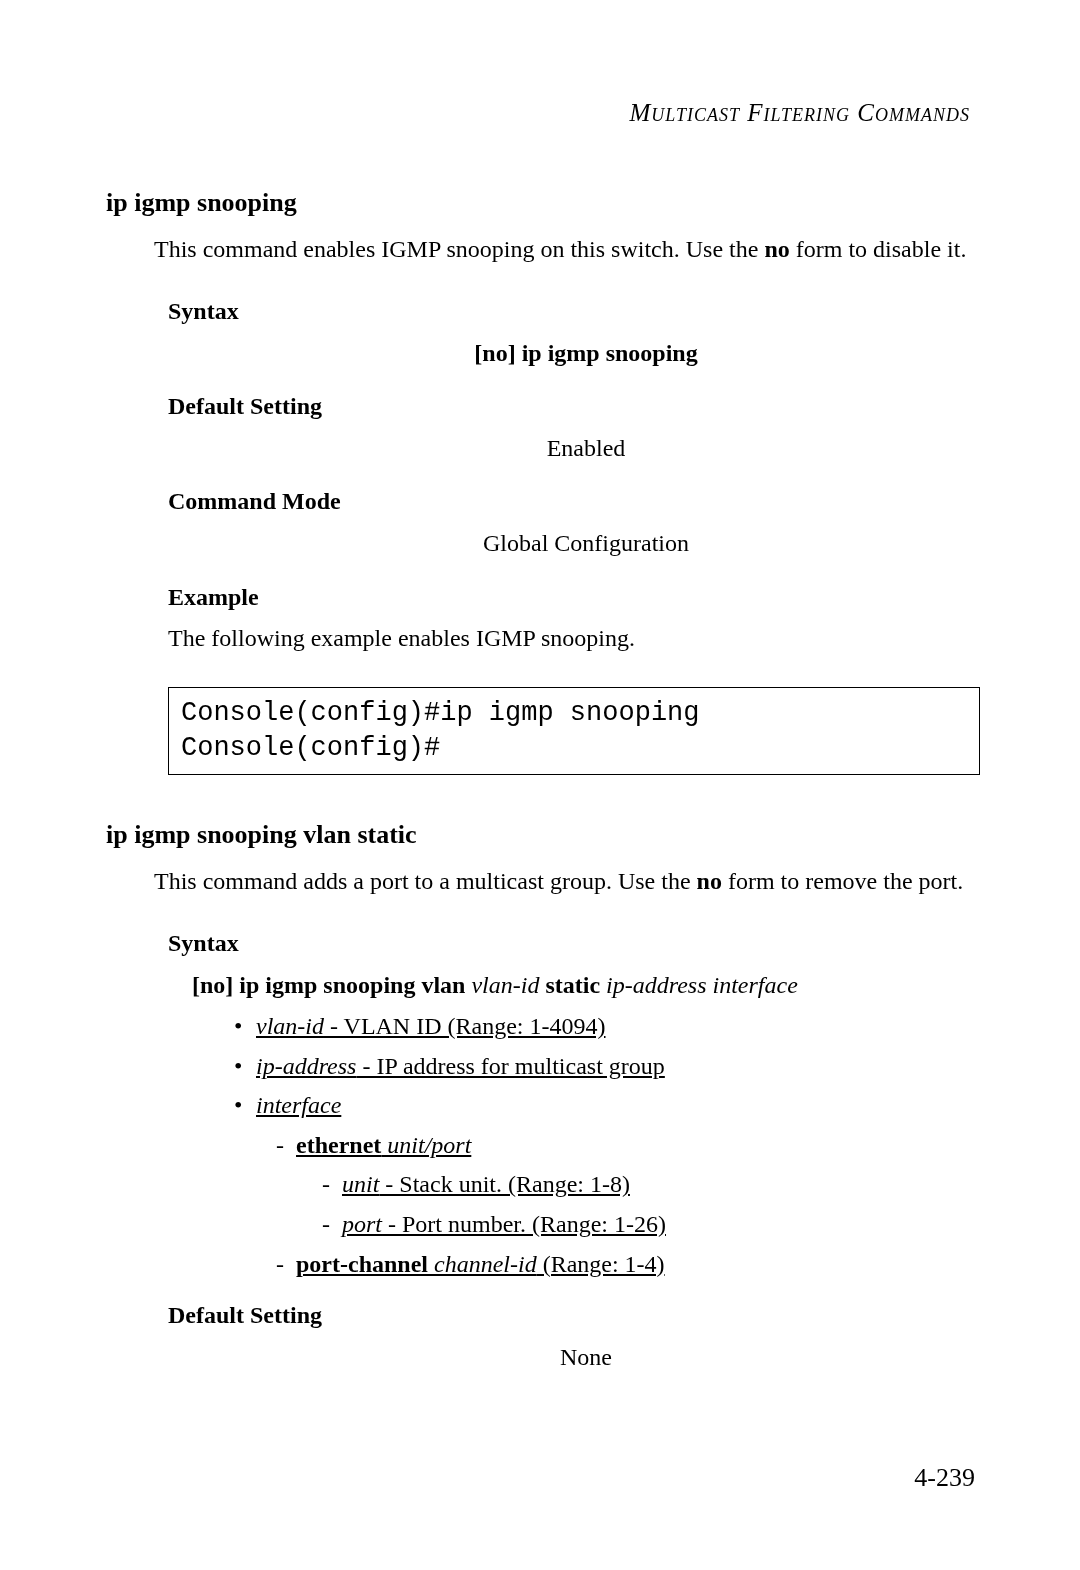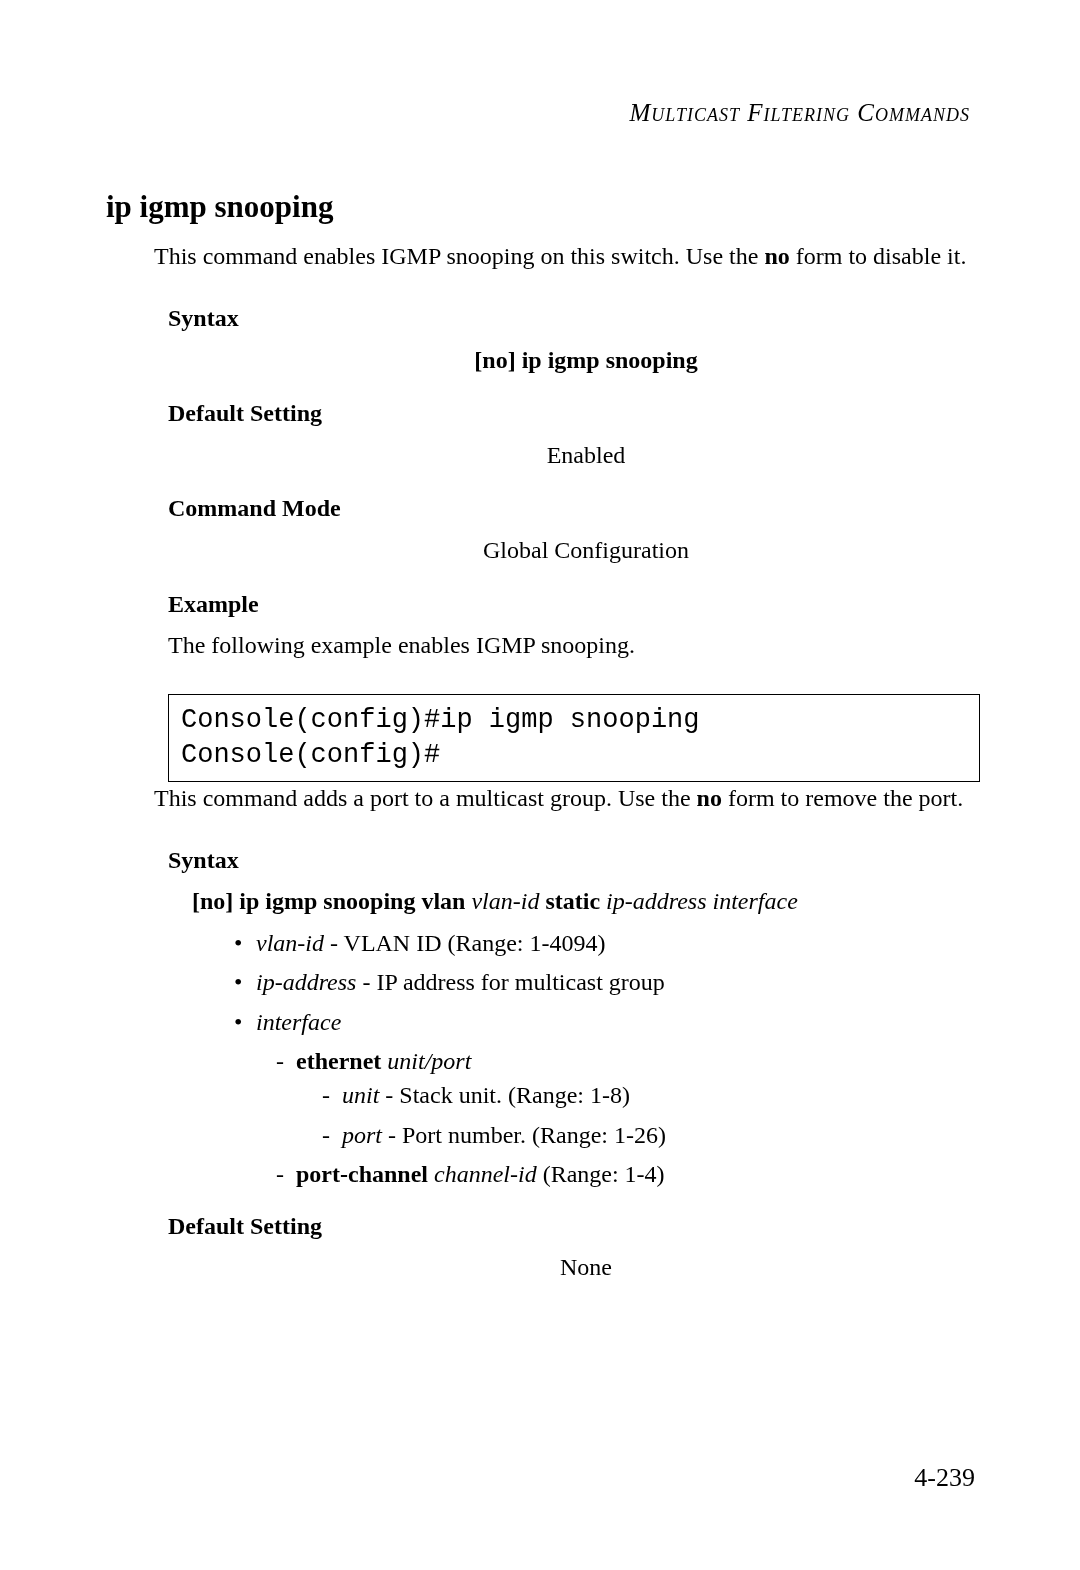--- a/index.html
+++ b/index.html
@@ -20,21 +20,21 @@
       text-align: right;
       font-variant: small-caps;
       font-style: italic;
       font-size: 25px;
       letter-spacing: 1px;
       margin-bottom: 55px;
       padding-right: 10px;
     }
     .cmd-title {
       font-weight: bold;
-      font-size: 31px;
+      font-size: 26px;
       margin-bottom: 12px;
       margin-left: 0;
     }
     .cmd-title2 {
       font-weight: bold;
       font-size: 26px;
       margin-bottom: 12px;
       margin-top: 42px;
       margin-left: 0;
     }
@@ -68,20 +68,21 @@
       font-family: 'Courier New', monospace;
       font-size: 27px;
       line-height: 1.3;
       white-space: pre;
     }
     .bold { font-weight: bold; }
     .italic { font-style: italic; }
     .bullet-list {
       margin-left: 128px;
       margin-bottom: 18px;
+      text-decoration: underline;
     }
     .bullet-item {
       position: relative;
       padding-left: 22px;
       margin-bottom: 6px;
     }
     .bullet-item::before {
       content: "•";
       position: absolute;
       left: 0;
@@ -95,20 +96,21 @@
       padding-left: 20px;
       margin-bottom: 6px;
     }
     .dash-item::before {
       content: "-";
       position: absolute;
       left: 0;
     }
     .sub-list2 {
       margin-left: 26px;
+      margin-top: 6px;
     }
     .page-number {
       position: absolute;
       bottom: 74px;
       right: 105px;
       font-size: 26px;
     }
   </style>
 </head>
 <body>
@@ -131,20 +133,21 @@
 
   <div class="section-label">Command Mode</div>
   <div class="indent1">Global Configuration</div>
 
   <div class="section-label">Example</div>
   <div class="example-desc">The following example enables IGMP snooping.</div>
 
   <div class="code-box">Console(config)#ip igmp snooping
 Console(config)#</div>
 
+  <div class="cmd-title2">ip igmp snooping vlan static</div>
 
   <div class="desc">
     <span>This command adds a port to a multicast group. Use the </span><span class="bold">no</span><span> form to remove the port.</span>
   </div>
 
   <div class="section-label">Syntax</div>
   <div class="indent1b">
     <span class="bold">[no] ip igmp snooping vlan</span><span class="italic"> vlan-id </span><span class="bold">static</span><span class="italic"> ip-address interface</span>
   </div>
 

